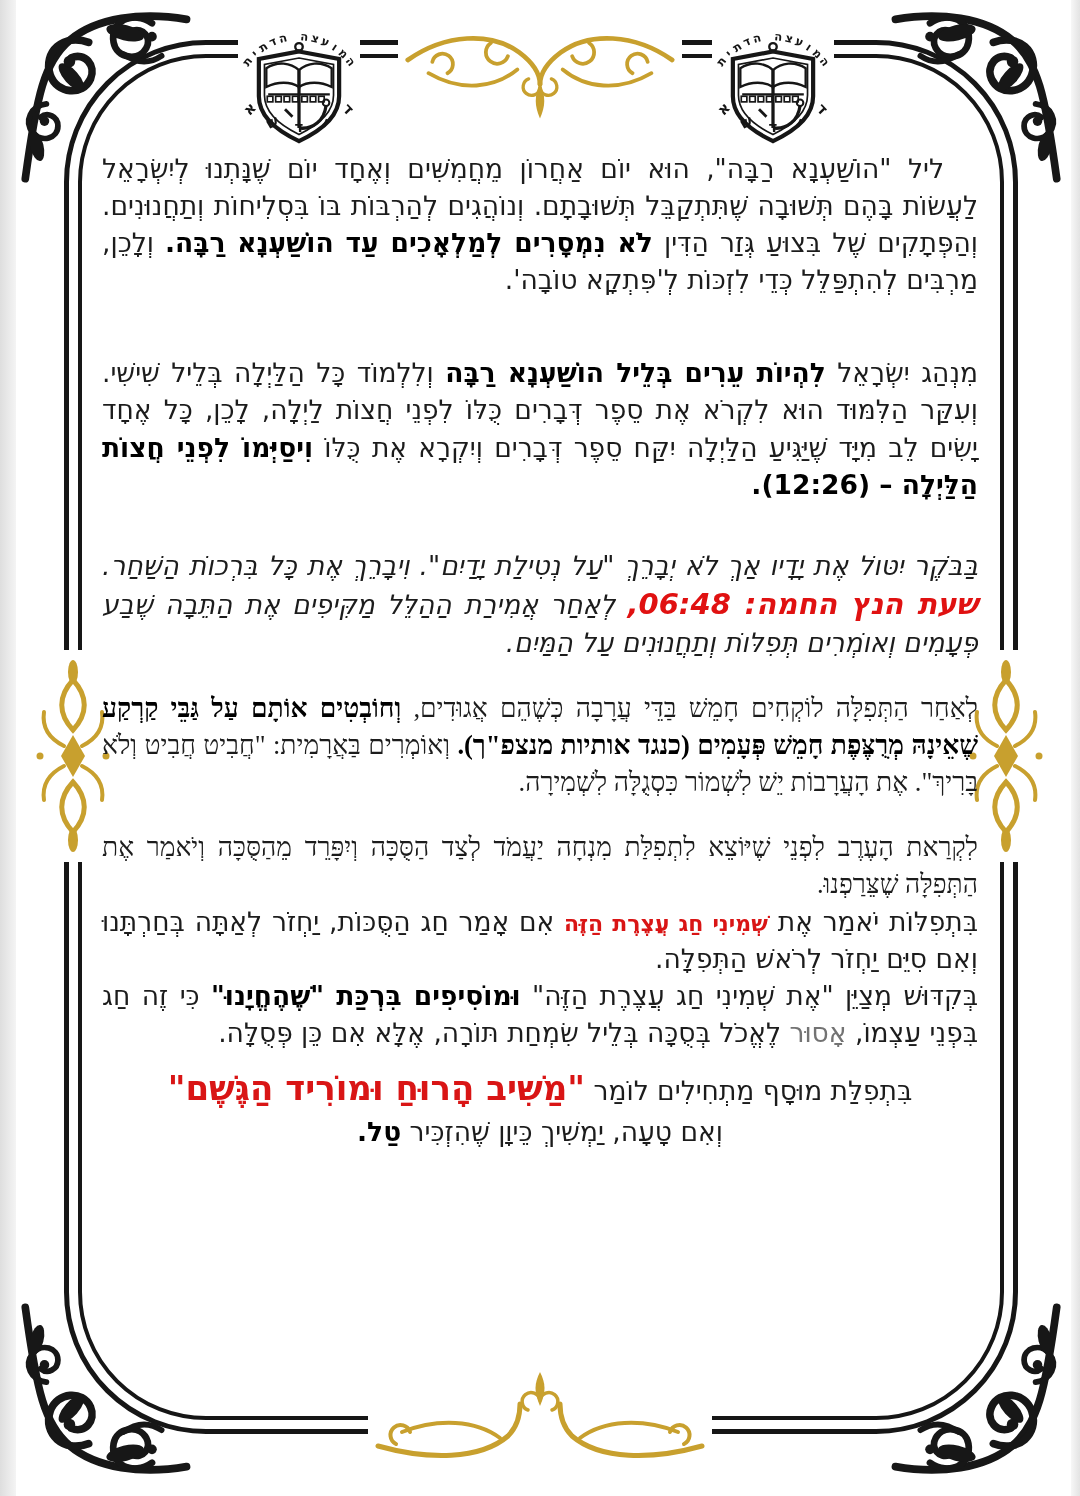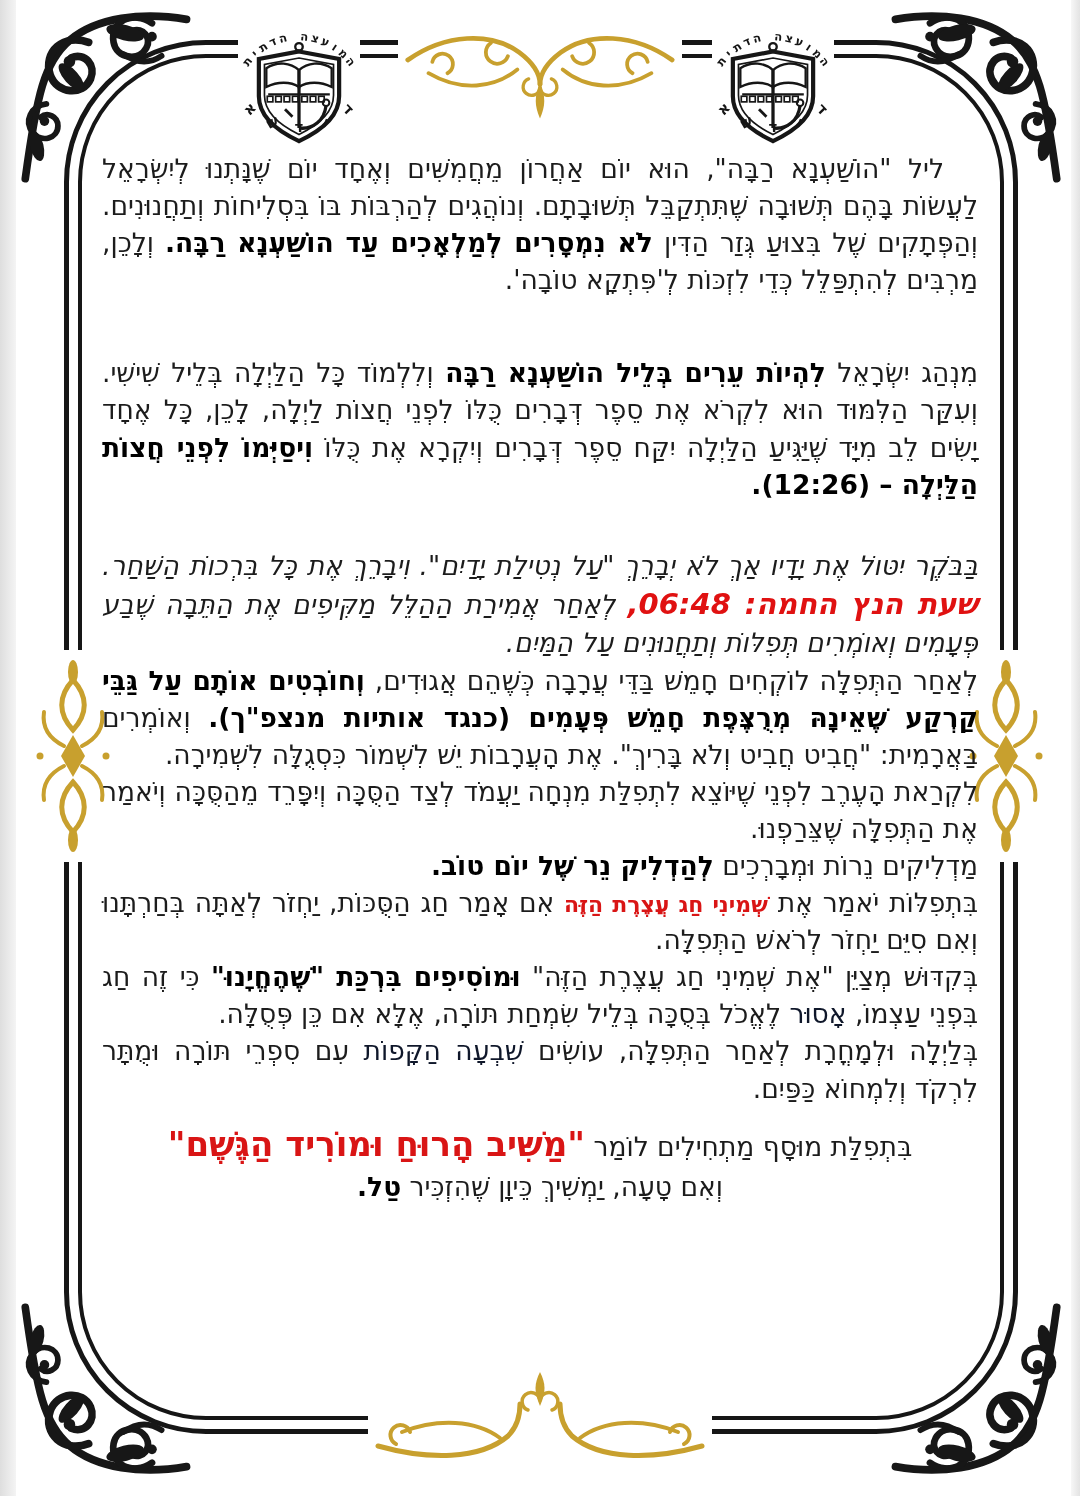--- a/index.html
+++ b/index.html
@@ -35,24 +35,24 @@
   .gold-side.right{left:959px;transform:scaleX(-1);}
   .gold-bottom{left:368px;top:1360px;width:344px;height:112px;}
   
   .doc{position:absolute;left:102px;right:102px;top:150px;direction:rtl;}
   .para{font-size:26.5px;line-height:1.40;text-align:justify;color:#1c1c1c;
     letter-spacing:0px;}
   .para.center{text-align:center;}
   .para.indent{text-indent:34px;}
   .mt-xl{margin-top:56px;}
   .mt-lg{margin-top:44px;font-style:italic;}
-  .mt-md{}
+  .mt-md{margin-top:28px;font-family:Liberation Serif, serif;}
   .mt-sm{margin-top:14px;}
   .run.normal{color:#1c1c1c;}
-  .run.red{color:#0f172a;}
+  .run.red{color:#737373;}
   .run.red-bold{color:#000000;font-weight:bold;}
   .run.red-bold-sans{color:#e01111;font-weight:bold;font-size:29px;}
   .run.red-bold-lg{color:#d91515;font-weight:bold;font-size:22px;}
   .run.red-bold-xl{color:#d91515;font-weight:bold;font-size:34px;}
 </style>
 </head>
 <body>
 
 <svg width="0" height="0" style="position:absolute">
   <defs>
@@ -219,19 +219,17 @@
       <use href="#goldBottom"></use>
     </svg>
 </div>
 
 <div class="doc">
     <div class="para indent"><span class="run normal">ליל "הוֹשַׁעְנָא רַבָּה", הוּא יוֹם אַחֲרוֹן מֵחֲמִשִּׁים וְאֶחָד יוֹם שֶׁנָּתְנוּ לְיִשְׂרָאֵל לַעֲשׂוֹת בָּהֶם תְּשׁוּבָה שֶׁתִּתְקַבֵּל תְּשׁוּבָתָם. וְנוֹהֲגִים לְהַרְבּוֹת בּוֹ בִּסְלִיחוֹת וְתַחֲנוּנִים. וְהַפְּתָקִים שֶׁל בִּצוּעַ גְּזַר הַדִּין </span><span class="run red-bold">לֹא נִמְסָרִים לְמַלְאָכִים עַד הוֹשַׁעְנָא רַבָּה.</span><span class="run normal"> וְלָכֵן, מַרְבִּים לְהִתְפַּלֵּל כְּדֵי לִזְכּוֹת לְ'פִּתְקָא טוֹבָה'.</span></div>
     <div class="para mt-xl"><span class="run normal">מִנְהַג יִשְׂרָאֵל </span><span class="run red-bold">לִהְיוֹת עֵרִים בְּלֵיל הוֹשַׁעְנָא רַבָּה</span><span class="run normal"> וְלִלְמוֹד כָּל הַלַּיְלָה בְּלֵיל שִׁישִׁי. וְעִקַּר הַלִּמּוּד הוּא לִקְרֹא אֶת סֵפֶר דְּבָרִים כֻּלּוֹ לִפְנֵי חֲצוֹת לַיְלָה, לָכֵן, כָּל אֶחָד יָשִׂים לֵב מִיָּד שֶׁיַּגִּיעַ הַלַּיְלָה יִקַּח סֵפֶר דְּבָרִים וְיִקְרָא אֶת כֻּלּוֹ </span><span class="run red-bold">וִיסַיְּמוֹ לִפְנֵי חֲצוֹת הַלַּיְלָה – (12:26).</span></div>
     <div class="para mt-lg"><span class="run normal">בַּבֹּקֶר יִטּוֹל אֶת יָדָיו אַךְ לֹא יְבָרֵךְ "עַל נְטִילַת יָדַיִם". וִיבָרֵךְ אֶת כָּל בִּרְכוֹת הַשַּׁחַר. </span><span class="run red-bold-sans">שעת הנץ החמה: 06:48,</span><span class="run normal"> לְאַחַר אֲמִירַת הַהַלֵּל מַקִּיפִים אֶת הַתֵּבָה שֶׁבַע פְּעָמִים וְאוֹמְרִים תְּפִלּוֹת וְתַחֲנוּנִים עַל הַמַּיִם.</span></div>
     <div class="para mt-md"><span class="run normal">לְאַחַר הַתְּפִלָּה לוֹקְחִים חָמֵשׁ בַּדֵּי עֲרָבָה כְּשֶׁהֵם אֲגוּדִים, </span><span class="run red-bold">וְחוֹבְטִים אוֹתָם עַל גַּבֵּי קַרְקַע שֶׁאֵינָהּ מְרֻצֶּפֶת חָמֵשׁ פְּעָמִים (כנגד אותיות מנצפ"ך).</span><span class="run normal"> וְאוֹמְרִים בַּאֲרָמִית: "חֲבִיט חֲבִיט וְלֹא בָּרִיךְ". אֶת הָעֲרָבוֹת יֵשׁ לִשְׁמוֹר כִּסְגֻלָּה לִשְׁמִירָה.</span></div>
     <div class="para mt-md"><span class="run normal">לִקְרַאת הָעֶרֶב לִפְנֵי שֶׁיּוֹצֵא לִתְפִלַּת מִנְחָה יַעֲמֹד לְצַד הַסֻּכָּה וְיִפָּרֵד מֵהַסֻּכָּה וְיֹאמַר אֶת הַתְּפִלָּה שֶׁצֵּרַפְנוּ.</span></div>
-    <div class="para"><span class="run normal">מַדְלִיקִים נֵרוֹת וּמְבָרְכִים </span><span class="run red-bold">לְהַדְלִיק נֵר שֶׁל יוֹם טוֹב.</span></div>
     <div class="para"><span class="run normal">בִּתְפִלּוֹת יֹאמַר אֶת </span><span class="run red-bold-lg">שְׁמִינִי חַג עֲצֶרֶת הַזֶּה</span><span class="run normal"> אִם אָמַר חַג הַסֻּכּוֹת, יַחְזֹר לְאַתָּה בְּחַרְתָּנוּ וְאִם סִיֵּם יַחְזֹר לְרֹאשׁ הַתְּפִלָּה.</span></div>
     <div class="para"><span class="run normal">בְּקִדּוּשׁ מְצַיֵּן "אֶת שְׁמִינִי חַג עֲצֶרֶת הַזֶּה" </span><span class="run red-bold">וּמוֹסִיפִים בִּרְכַּת "שֶׁהֶחֱיָנוּ"</span><span class="run normal"> כִּי זֶה חַג בִּפְנֵי עַצְמוֹ, </span><span class="run red">אָסוּר</span><span class="run normal"> לֶאֱכֹל בְּסֻכָּה בְּלֵיל שִׂמְחַת תּוֹרָה, אֶלָּא אִם כֵּן פְּסֻלָּה.</span></div>
-    <div class="para"><span class="run normal">בְּלַיְלָה וּלְמָחֳרָת לְאַחַר הַתְּפִלָּה, עוֹשִׂים </span><span class="run red">שִׁבְעָה הַקָּפוֹת</span><span class="run normal"> עִם סִפְרֵי תּוֹרָה וּמֻתָּר לִרְקֹד וְלִמְחוֹא כַּפַּיִם.</span></div>
     <div class="para mt-sm center"><span class="run normal">בִּתְפִלַּת מוּסָף מַתְחִילִים לוֹמַר </span><span class="run red-bold-xl">"מַשִּׁיב הָרוּחַ וּמוֹרִיד הַגֶּשֶׁם"</span></div>
     <div class="para center"><span class="run normal">וְאִם טָעָה, יַמְשִׁיךְ כֵּיוָן שֶׁהִזְכִּיר </span><span class="run red-bold">טַל.</span></div>
   </div>
 
 </body></html>

